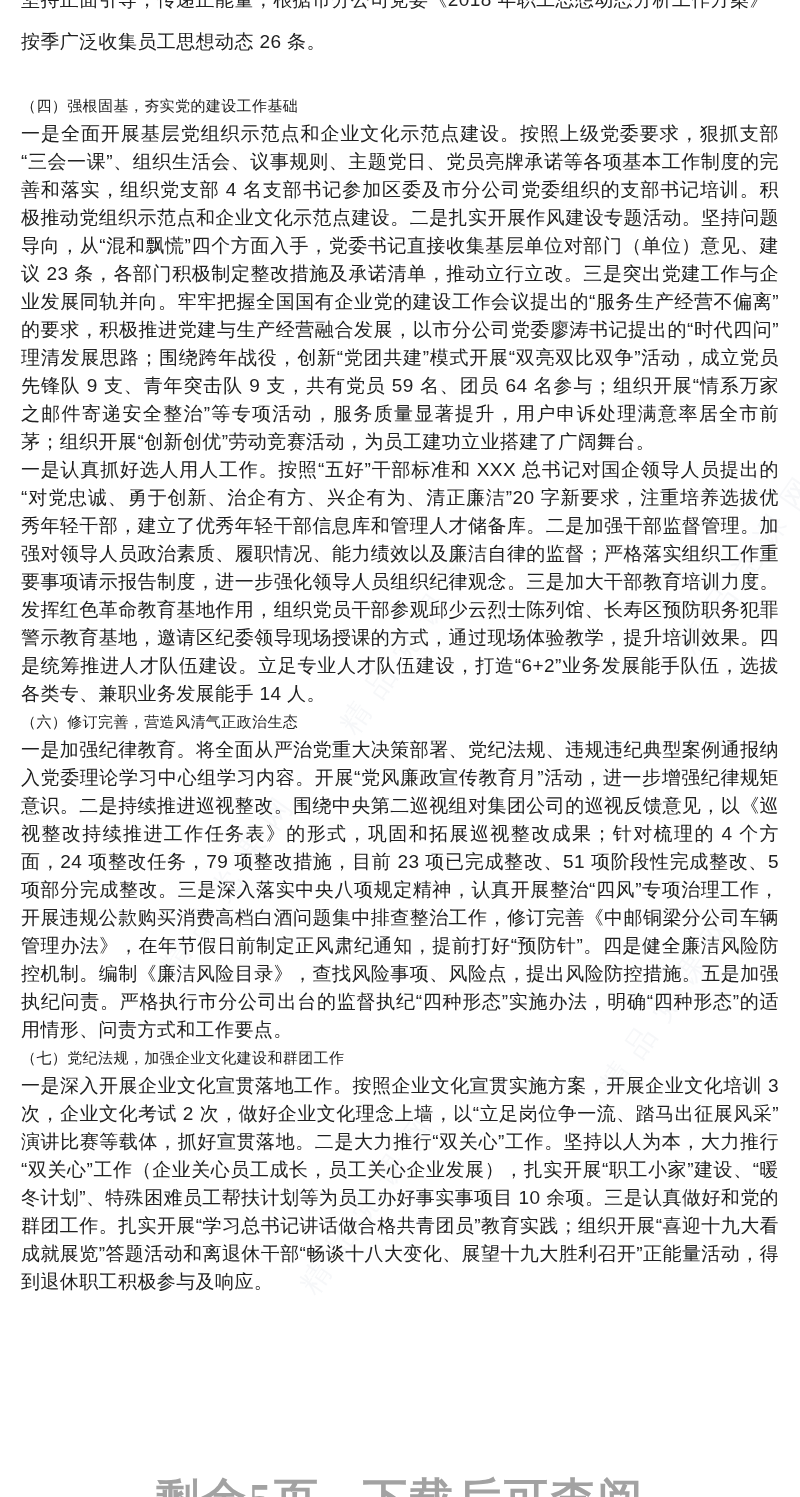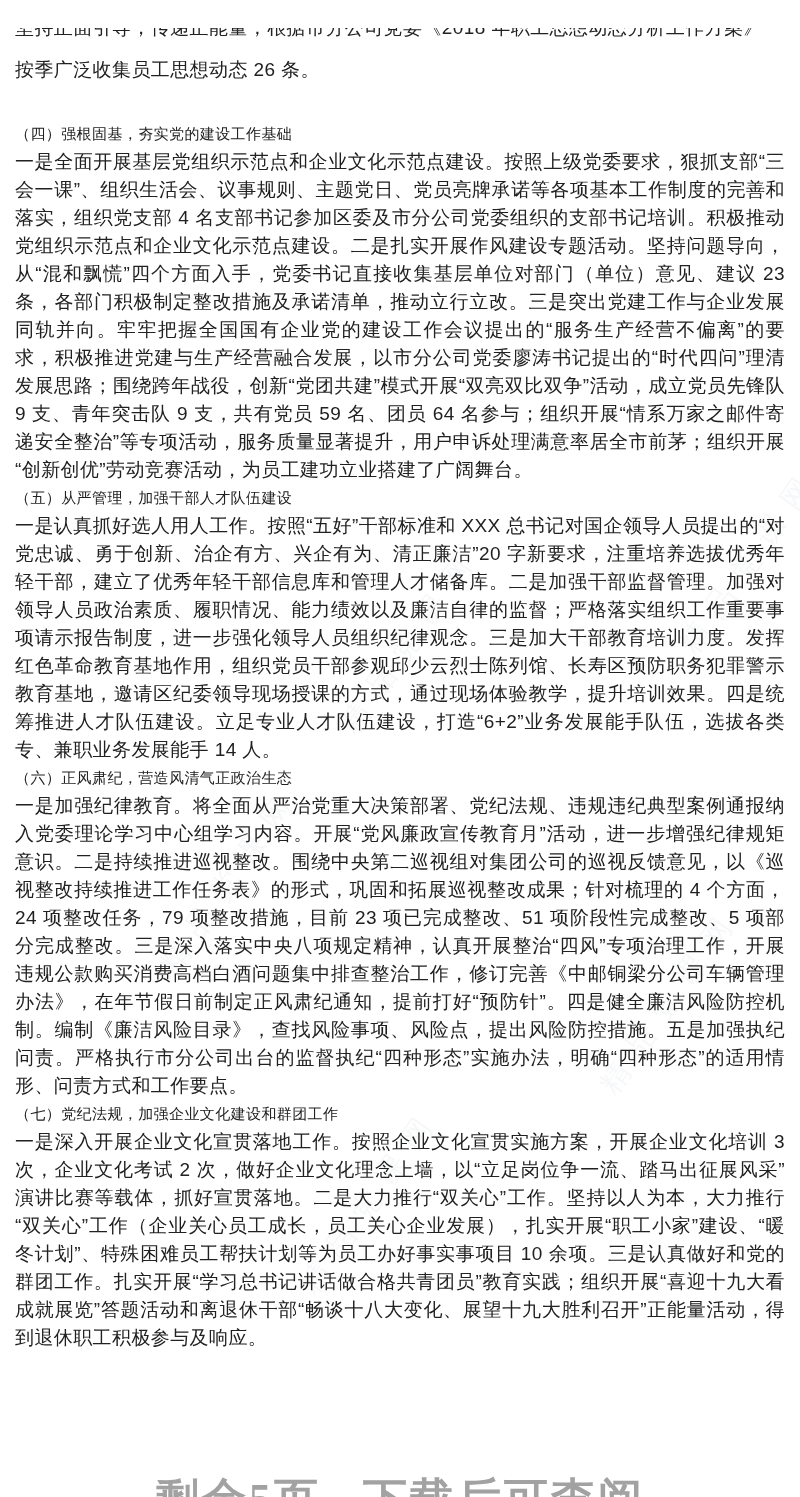--- a/index.html
+++ b/index.html
@@ -12,26 +12,25 @@
     width: 800px;
     height: 1497px;
     background: #ffffff;
     overflow: hidden;
     font-family: "Liberation Sans", "DejaVu Sans", sans-serif;
     color: #212121;
   }
   .doc {
     position: relative;
     z-index: 2;
-    padding: 0 15px;
+    padding: 0 21px;
     font-size: 19px;
     line-height: 28px;
     text-align: justify;
     letter-spacing: 0.4px;
-    margin-top: 28px;
   }
   .clip-line {
     height: 10px;
     overflow: hidden;
   }
   .clip-line p {
     margin: -14px 0 0 0;
     white-space: nowrap;
   }
   .intro {
@@ -106,26 +105,25 @@
     </div>
 
     <p class="intro">按季广泛收集员工思想动态 26 条。</p>
 
     <div class="section">
       <h3 class="section-heading">（四）强根固基，夯实党的建设工作基础</h3>
       <p class="section-body">一是全面开展基层党组织示范点和企业文化示范点建设。按照上级党委要求，狠抓支部“三会一课”、组织生活会、议事规则、主题党日、党员亮牌承诺等各项基本工作制度的完善和落实，组织党支部 4 名支部书记参加区委及市分公司党委组织的支部书记培训。积极推动党组织示范点和企业文化示范点建设。二是扎实开展作风建设专题活动。坚持问题导向，从“混和飘慌”四个方面入手，党委书记直接收集基层单位对部门（单位）意见、建议 23 条，各部门积极制定整改措施及承诺清单，推动立行立改。三是突出党建工作与企业发展同轨并向。牢牢把握全国国有企业党的建设工作会议提出的“服务生产经营不偏离”的要求，积极推进党建与生产经营融合发展，以市分公司党委廖涛书记提出的“时代四问”理清发展思路；围绕跨年战役，创新“党团共建”模式开展“双亮双比双争”活动，成立党员先锋队 9 支、青年突击队 9 支，共有党员 59 名、团员 64 名参与；组织开展“情系万家之邮件寄递安全整治”等专项活动，服务质量显著提升，用户申诉处理满意率居全市前茅；组织开展“创新创优”劳动竞赛活动，为员工建功立业搭建了广阔舞台。</p>
     </div>
 
     <div class="section">
-      <h3 class="section-heading">（五）从严管理，加强干部人才队伍建设</h3>
       <p class="section-body">一是认真抓好选人用人工作。按照“五好”干部标准和 XXX 总书记对国企领导人员提出的“对党忠诚、勇于创新、治企有方、兴企有为、清正廉洁”20 字新要求，注重培养选拔优秀年轻干部，建立了优秀年轻干部信息库和管理人才储备库。二是加强干部监督管理。加强对领导人员政治素质、履职情况、能力绩效以及廉洁自律的监督；严格落实组织工作重要事项请示报告制度，进一步强化领导人员组织纪律观念。三是加大干部教育培训力度。发挥红色革命教育基地作用，组织党员干部参观邱少云烈士陈列馆、长寿区预防职务犯罪警示教育基地，邀请区纪委领导现场授课的方式，通过现场体验教学，提升培训效果。四是统筹推进人才队伍建设。立足专业人才队伍建设，打造“6+2”业务发展能手队伍，选拔各类专、兼职业务发展能手 14 人。</p>
     </div>
 
     <div class="section">
-      <h3 class="section-heading">（六）正风肃纪，营造风清气正政治生态</h3>
+      <h3 class="section-heading">（六）修订完善，营造风清气正政治生态</h3>
       <p class="section-body">一是加强纪律教育。将全面从严治党重大决策部署、党纪法规、违规违纪典型案例通报纳入党委理论学习中心组学习内容。开展“党风廉政宣传教育月”活动，进一步增强纪律规矩意识。二是持续推进巡视整改。围绕中央第二巡视组对集团公司的巡视反馈意见，以《巡视整改持续推进工作任务表》的形式，巩固和拓展巡视整改成果；针对梳理的 4 个方面，24 项整改任务，79 项整改措施，目前 23 项已完成整改、51 项阶段性完成整改、5 项部分完成整改。三是深入落实中央八项规定精神，认真开展整治“四风”专项治理工作，开展违规公款购买消费高档白酒问题集中排查整治工作，修订完善《中邮铜梁分公司车辆管理办法》，在年节假日前制定正风肃纪通知，提前打好“预防针”。四是健全廉洁风险防控机制。编制《廉洁风险目录》，查找风险事项、风险点，提出风险防控措施。五是加强执纪问责。严格执行市分公司出台的监督执纪“四种形态”实施办法，明确“四种形态”的适用情形、问责方式和工作要点。</p>
     </div>
 
     <div class="section">
       <h3 class="section-heading">（七）党纪法规，加强企业文化建设和群团工作</h3>
       <p class="section-body">一是深入开展企业文化宣贯落地工作。按照企业文化宣贯实施方案，开展企业文化培训 3 次，企业文化考试 2 次，做好企业文化理念上墙，以“立足岗位争一流、踏马出征展风采”演讲比赛等载体，抓好宣贯落地。二是大力推行“双关心”工作。坚持以人为本，大力推行“双关心”工作（企业关心员工成长，员工关心企业发展），扎实开展“职工小家”建设、“暖冬计划”、特殊困难员工帮扶计划等为员工办好事实事项目 10 余项。三是认真做好和党的群团工作。扎实开展“学习总书记讲话做合格共青团员”教育实践；组织开展“喜迎十九大看成就展览”答题活动和离退休干部“畅谈十八大变化、展望十九大胜利召开”正能量活动，得到退休职工积极参与及响应。</p>
     </div>
 
   </div>
 

